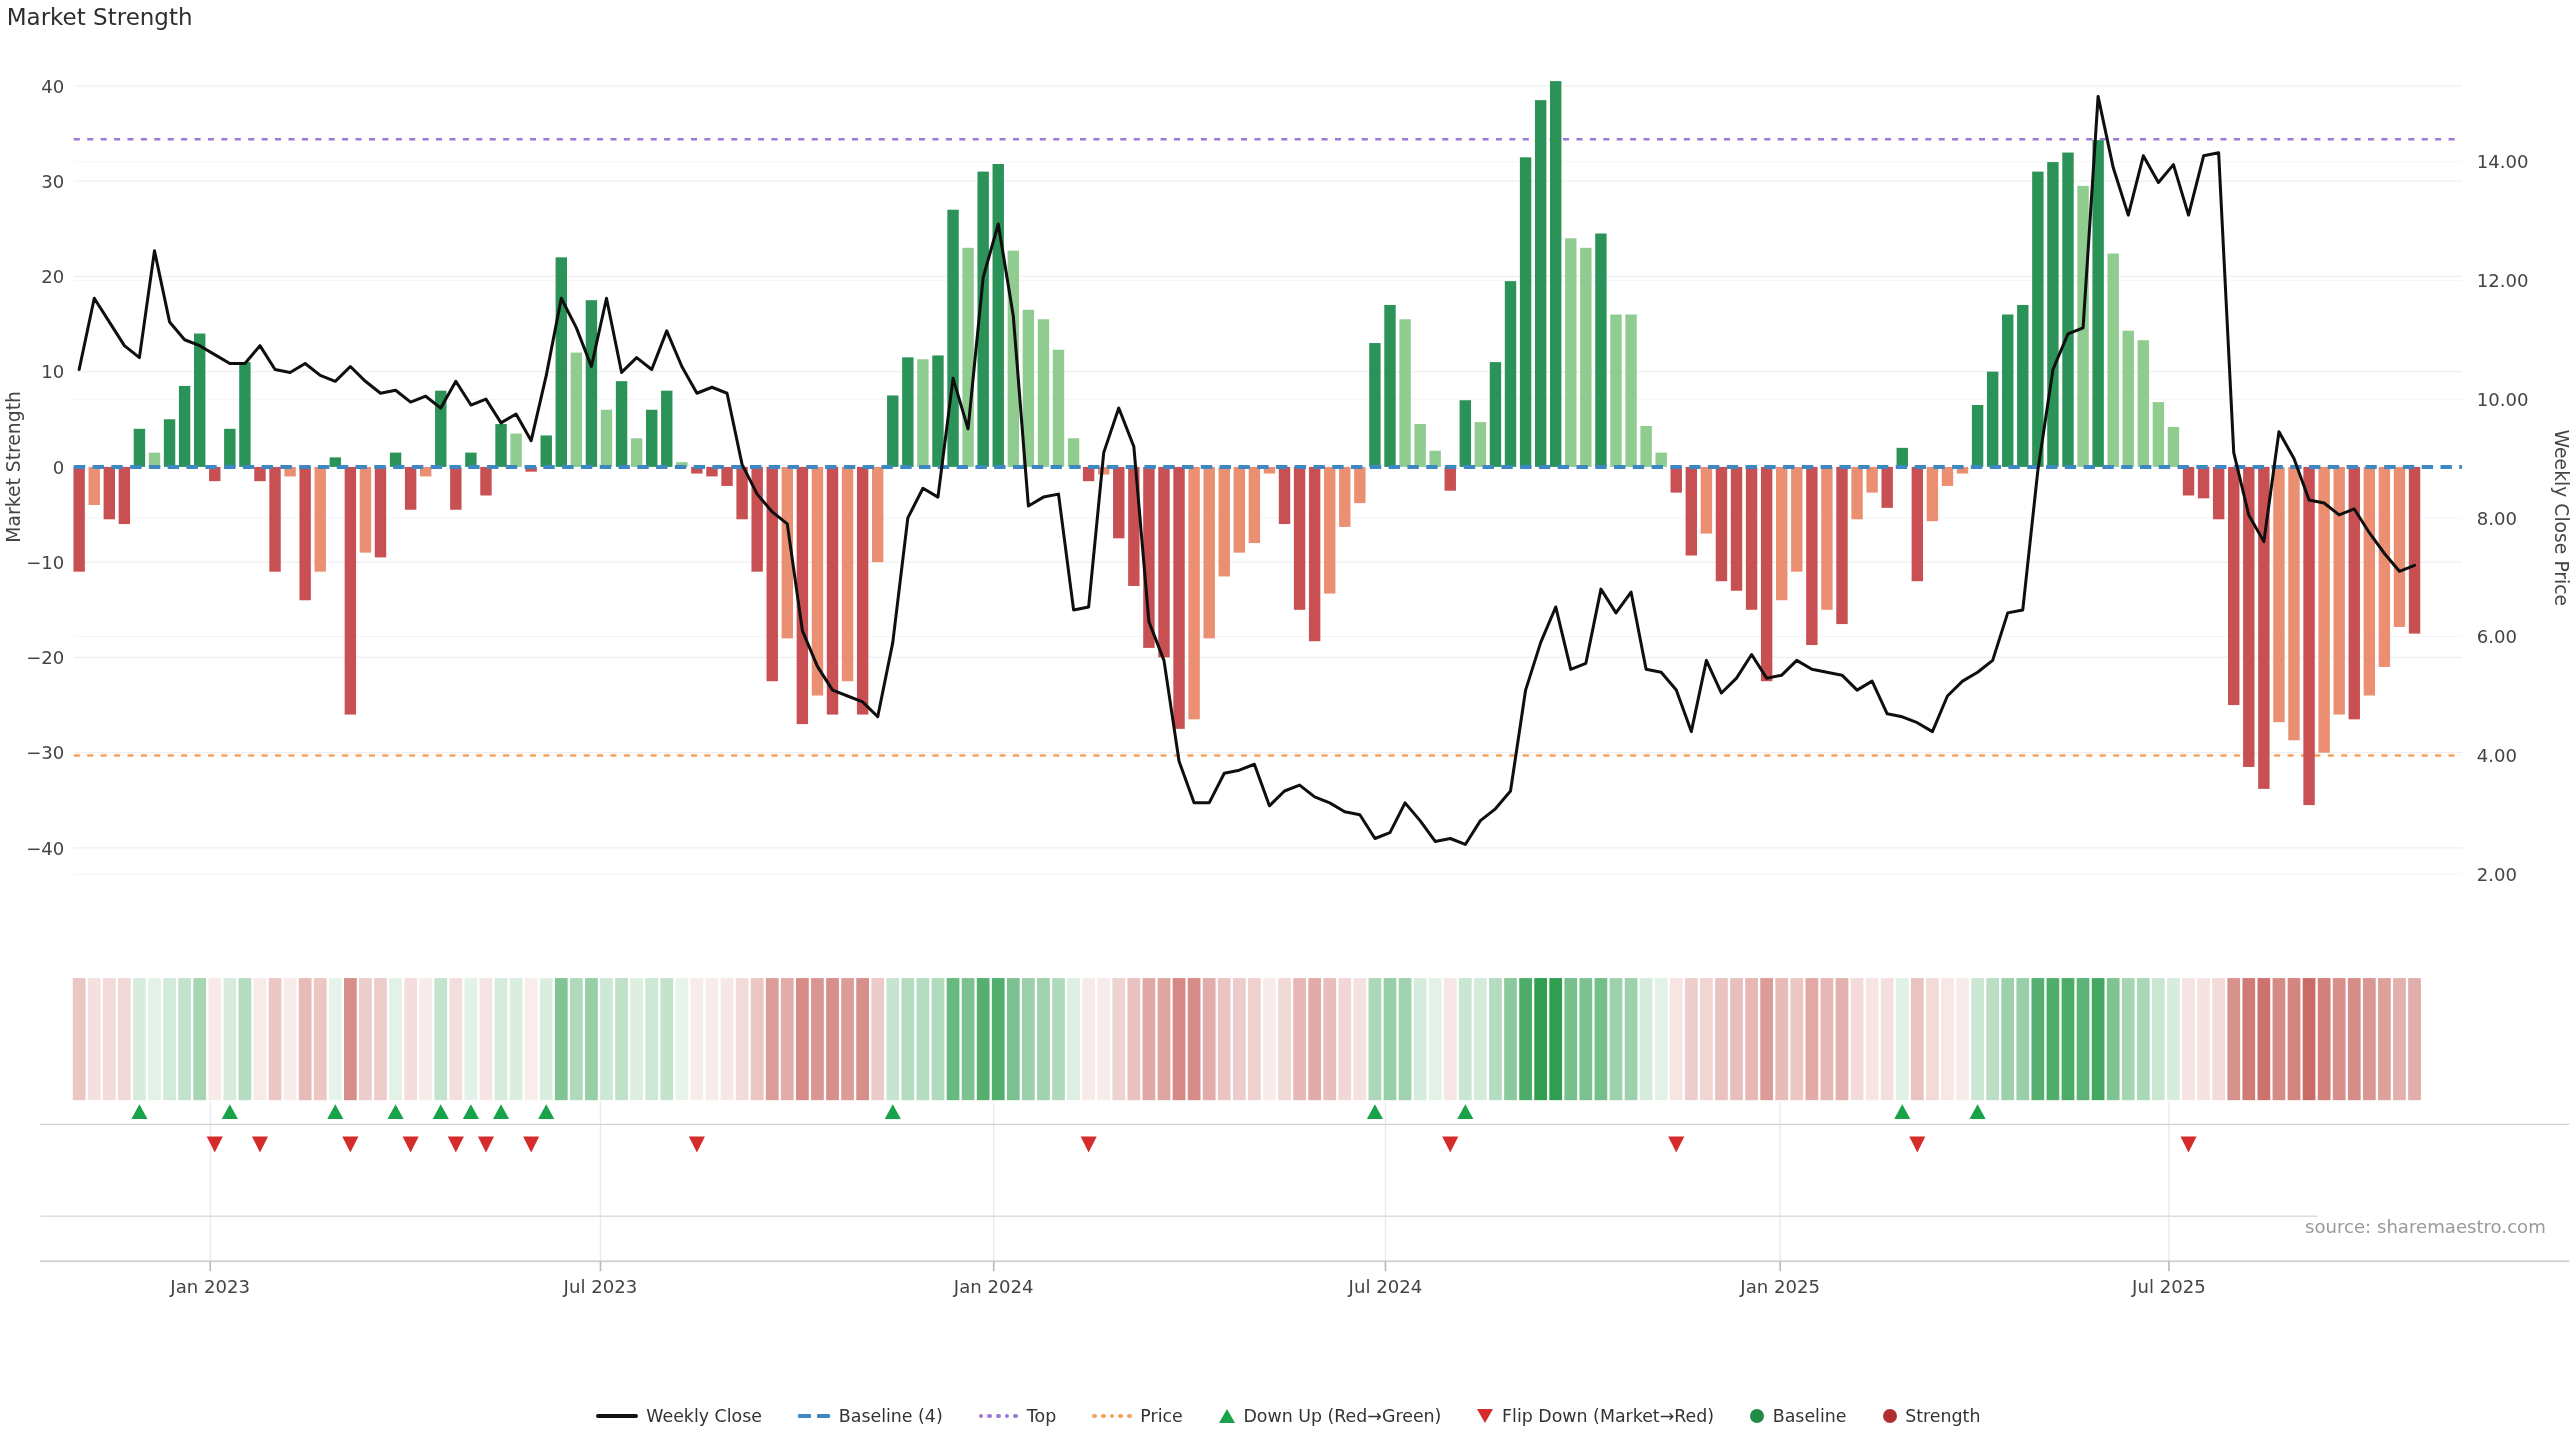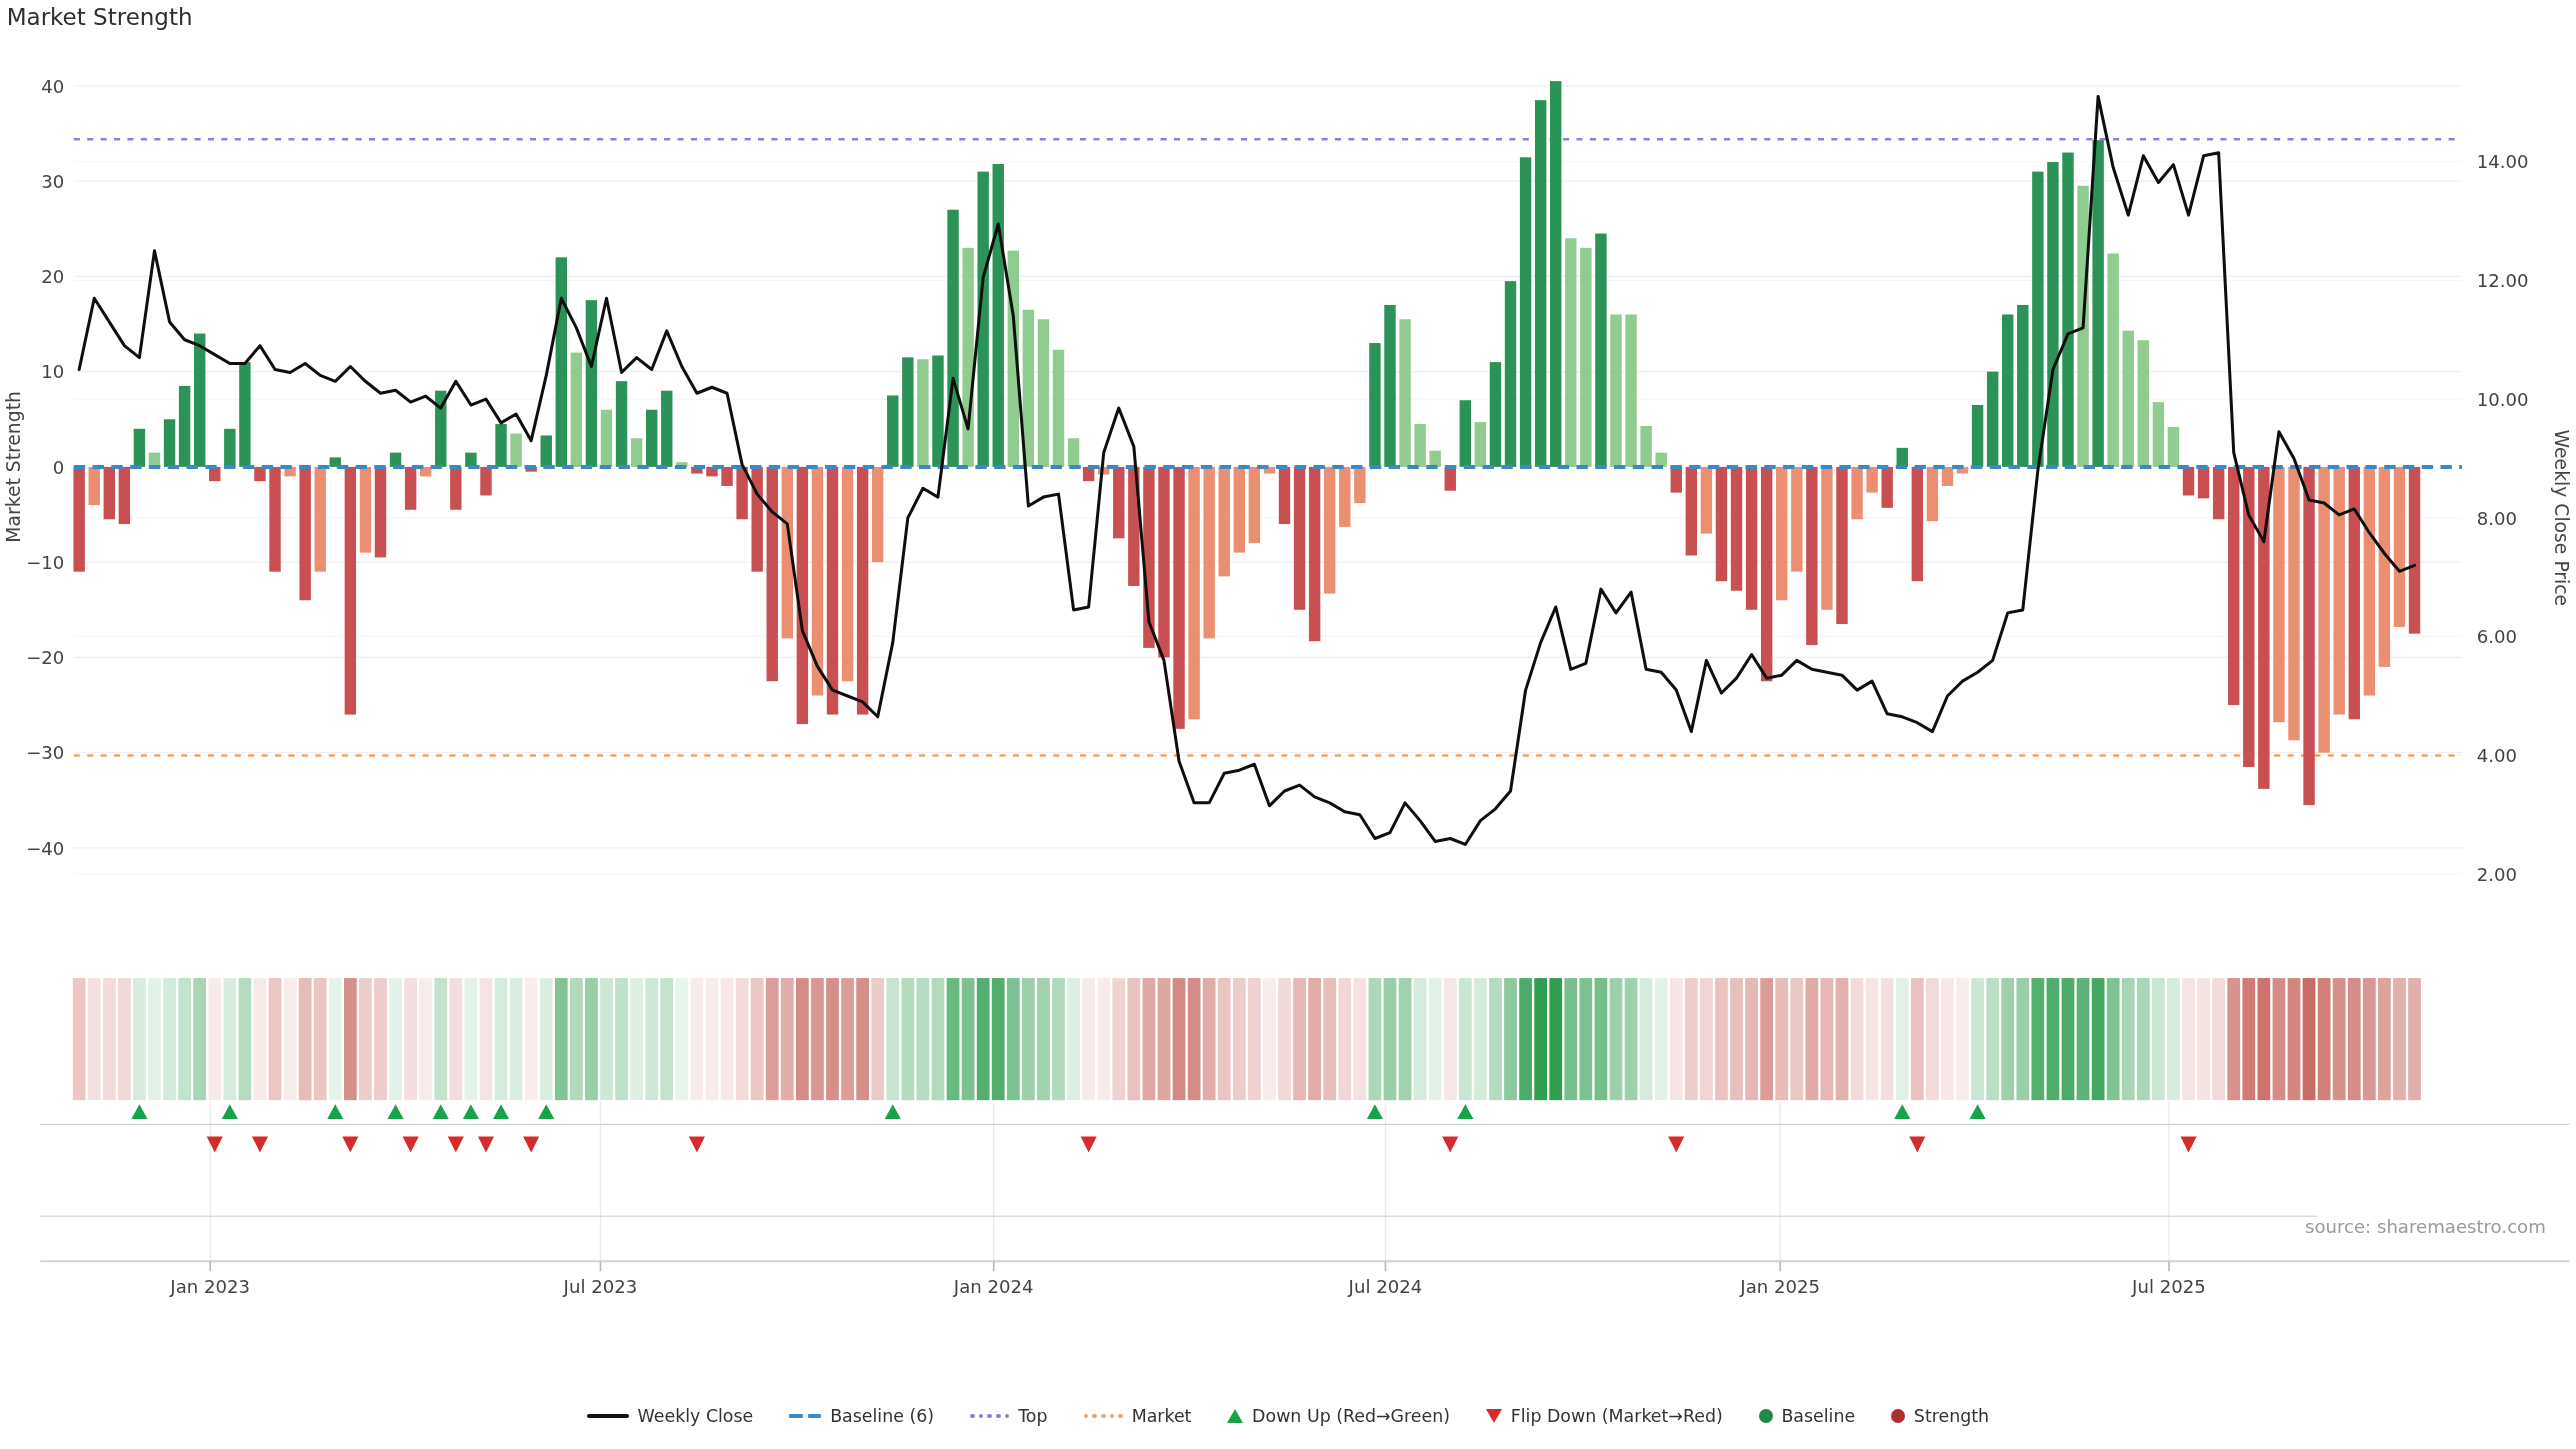--- a/index.html
+++ b/index.html
@@ -428,41 +428,41 @@
 <div id="legend">
     <div class="leg-item">
       <span class="sw-line"></span>
       <span>Weekly Close</span>
     </div>
     <div class="leg-item">
       <span class="sw-dash">
         <i style="background: rgb(61, 135, 195);"></i>
         <i style="background: rgb(61, 135, 195);"></i>
       </span>
-      <span>Baseline (6)</span>
+      <span>Baseline (4)</span>
     </div>
     <div class="leg-item">
       <span class="sw-dots">
         <i style="background: rgb(155, 121, 214);"></i>
         <i style="background: rgb(155, 121, 214);"></i>
         <i style="background: rgb(155, 121, 214);"></i>
         <i style="background: rgb(155, 121, 214);"></i>
         <i style="background: rgb(155, 121, 214);"></i>
       </span>
       <span>Top</span>
     </div>
     <div class="leg-item">
       <span class="sw-dots">
         <i style="background: rgb(242, 164, 95);"></i>
         <i style="background: rgb(242, 164, 95);"></i>
         <i style="background: rgb(242, 164, 95);"></i>
         <i style="background: rgb(242, 164, 95);"></i>
         <i style="background: rgb(242, 164, 95);"></i>
       </span>
-      <span>Market</span>
+      <span>Price</span>
     </div>
     <div class="leg-item">
       <span class="sw-tri-up" style="border-bottom-color: rgb(24, 162, 74);"></span>
       <span>Down Up (Red→Green)</span>
     </div>
     <div class="leg-item">
       <span class="sw-tri-down" style="border-top-color: rgb(214, 43, 43);"></span>
       <span>Flip Down (Market→Red)</span>
     </div>
     <div class="leg-item">

